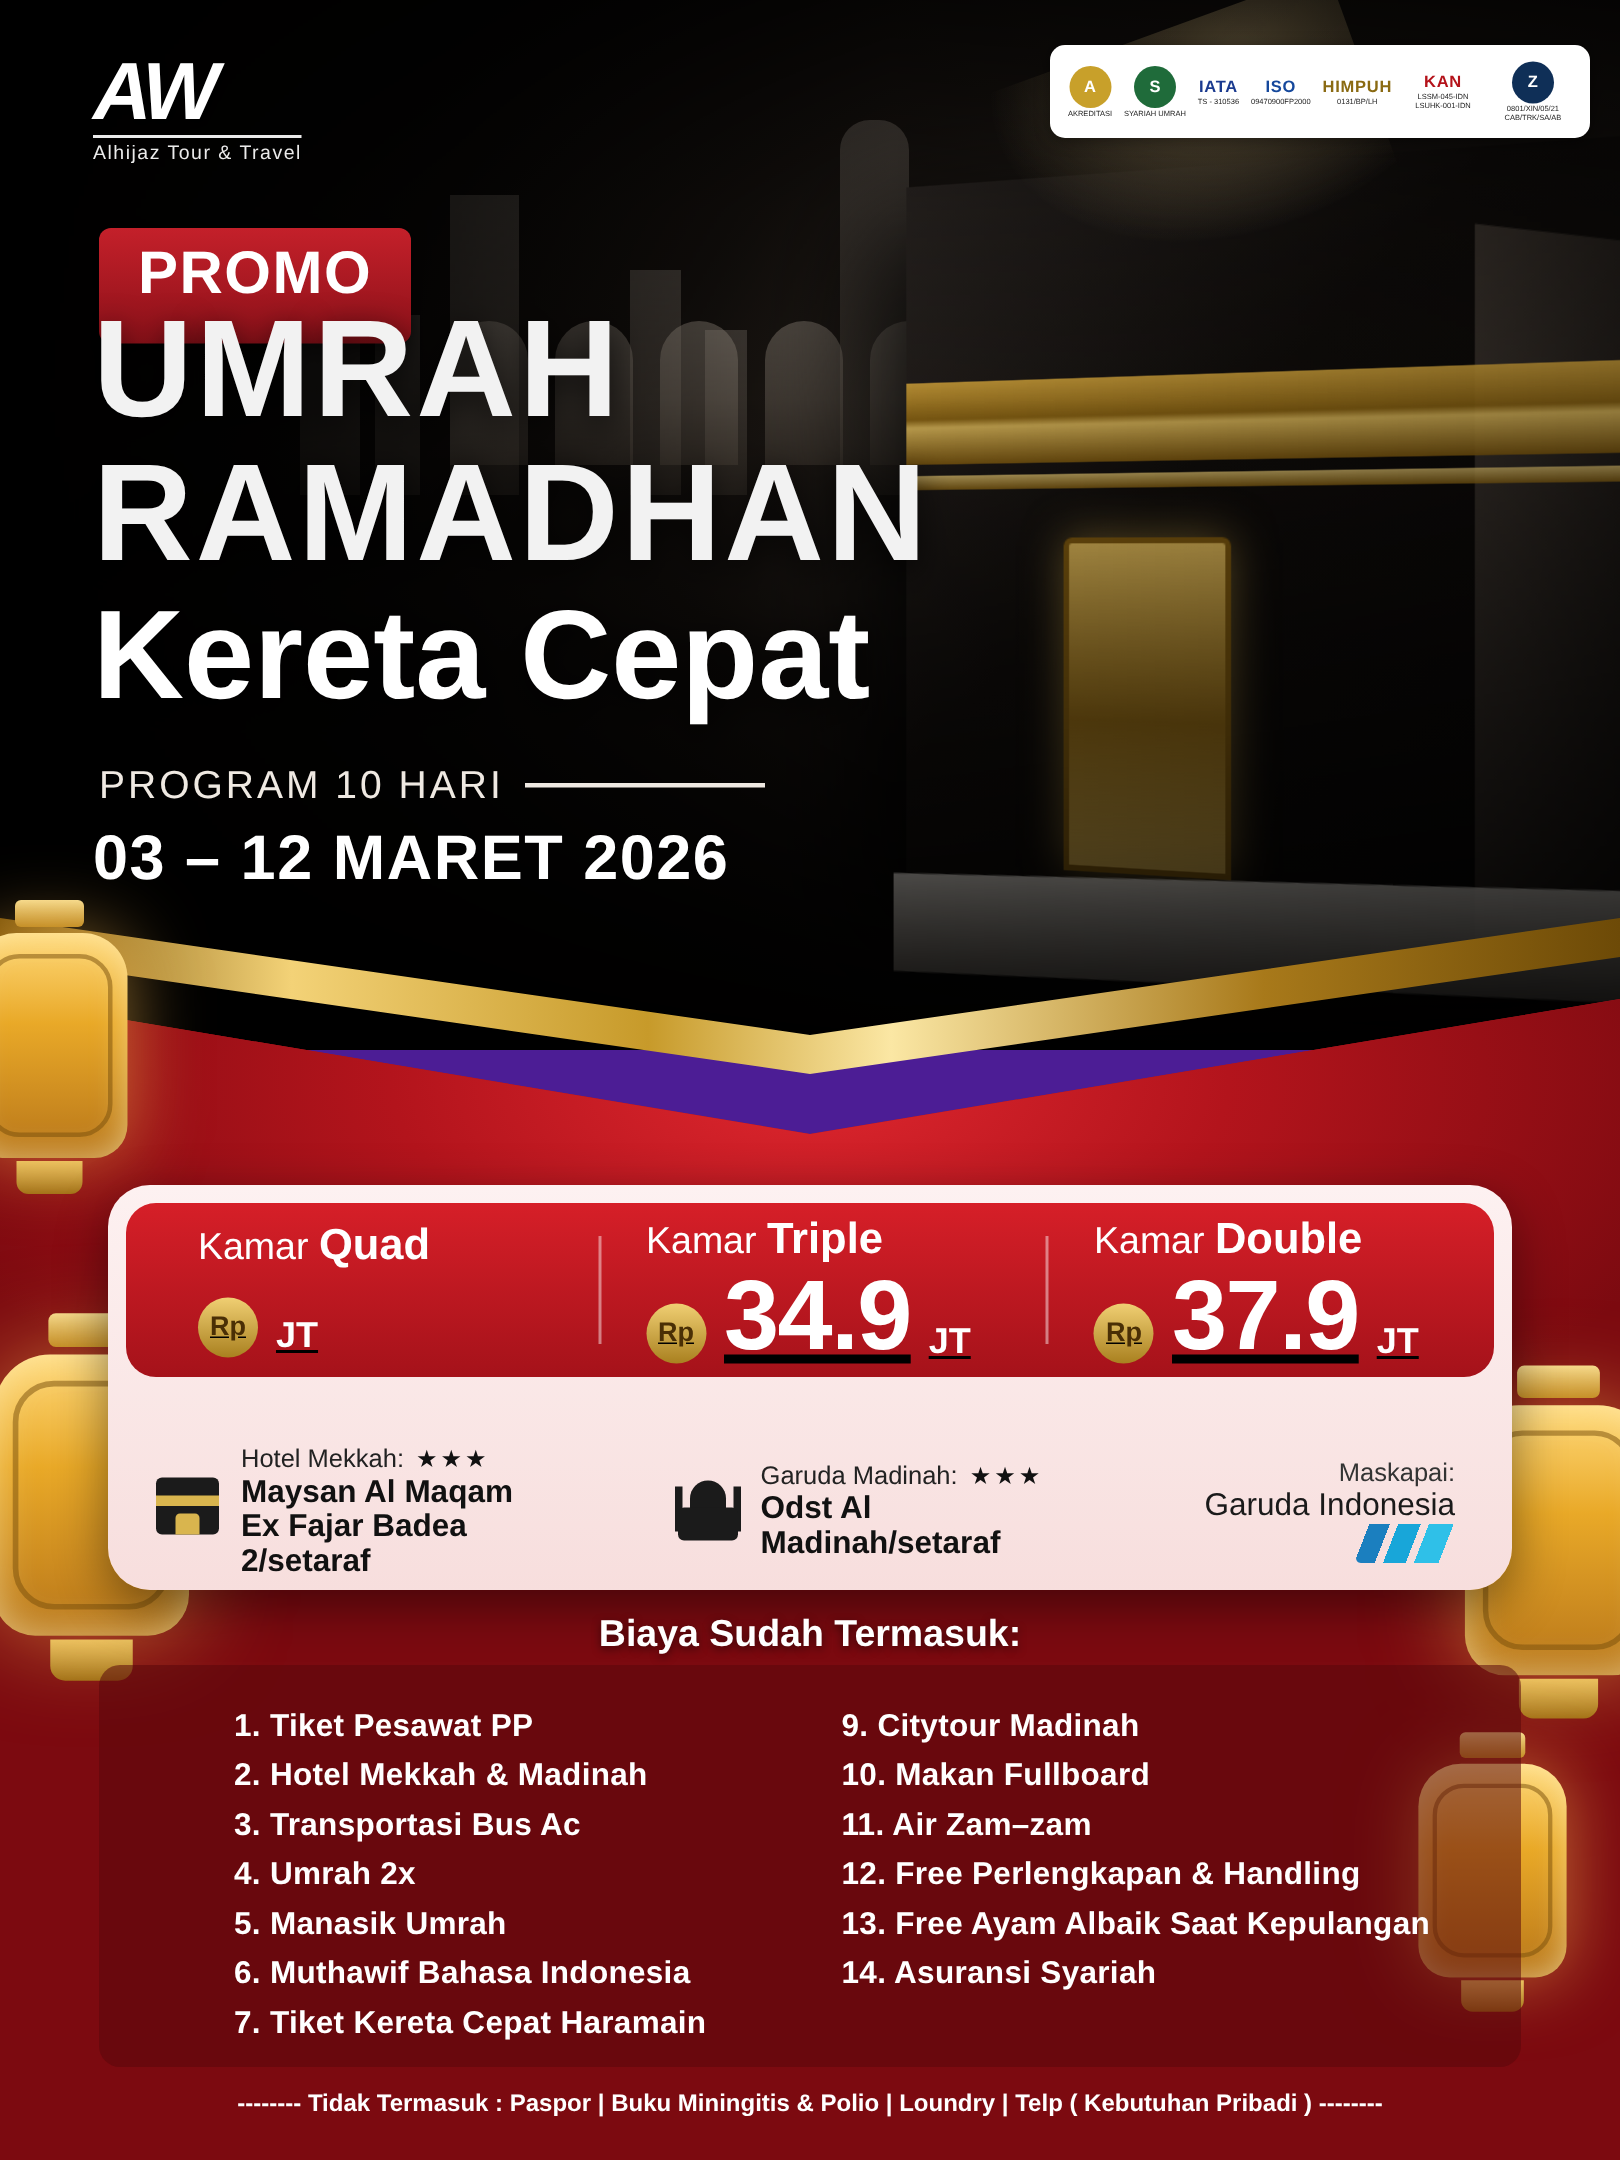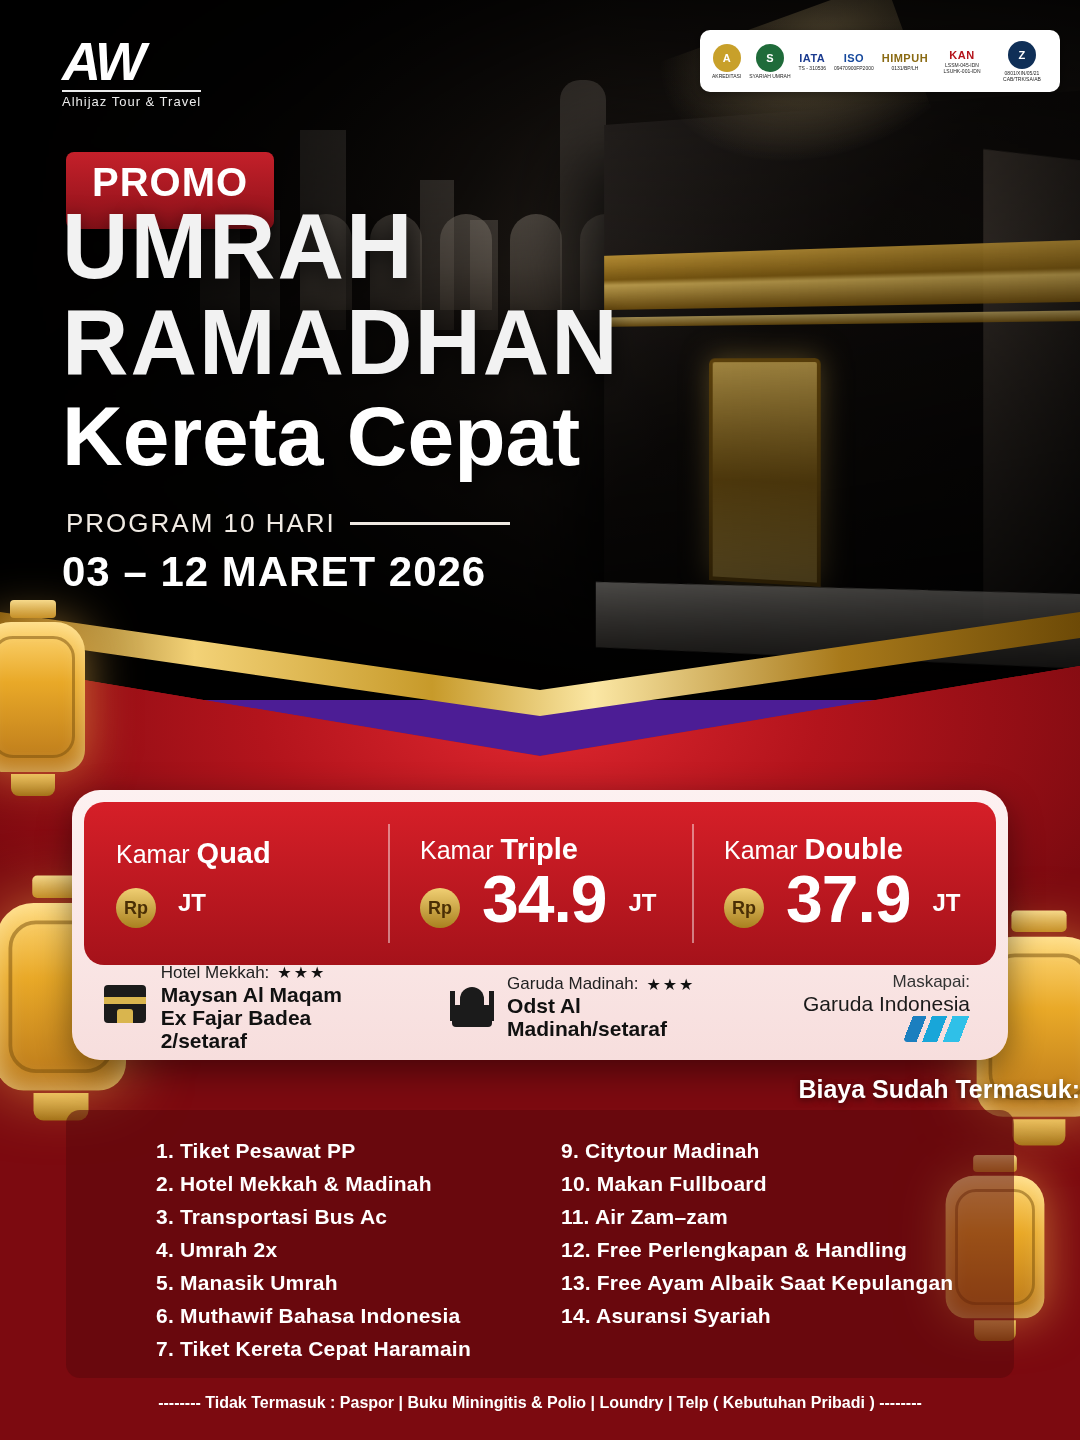--- a/index.html
+++ b/index.html
@@ -184,33 +184,34 @@
   .l4 { right:30px; top:1150px; transform:scale(.95); }
 
   
   .price-card {
     position:absolute; left:72px; top:790px; width:936px; height:270px;
     background:linear-gradient(180deg,#fdf1f1,#f7dedd);
     border-radius:28px;
     box-shadow:0 10px 34px rgba(0,0,0,.45);
   }
   .price-row {
-    position:absolute; left:12px; top:12px; width:912px; height:163px;
+    position:absolute; left:12px; top:12px; width:912px; height:116px;
     background:linear-gradient(180deg,#d61f28,#a5121a);
     border-radius:20px;
     display:flex;
+    padding-left:16px;
   }
   .price-col { flex:1; position:relative; display:flex; flex-direction:column; justify-content:center; padding-left:32px; }
   .price-col + .price-col:before {
     content:""; position:absolute; left:0; top:22px; bottom:22px; width:2px;
     background:rgba(255,255,255,.45);
   }
   .p-label { color:#fff; font-size:25px; line-height:28px; }
   .p-label b { font-size:29px; }
-  .p-amount { display:flex; align-items:center; gap:22px; margin-top:2px; }
+  .p-amount { display:flex; align-items:flex-end; gap:12px; margin-top:2px;text-decoration:underline; }
   .rp {
     width:40px; height:40px; border-radius:50%;
     background:linear-gradient(180deg,#f0cf73,#a9801f);
     color:#4a2f05; font-size:18px; font-weight:bold;
     display:flex; align-items:center; justify-content:center;
     margin-top:18px;
   }
   .p-num { color:#fff; font-size:66px; font-weight:bold; line-height:66px; letter-spacing:-1px; }
   .p-jt { color:#fff; font-size:24px; font-weight:bold; margin-top:8px; }
 
@@ -234,21 +235,21 @@
   .garuda {
     display:inline-block; width:64px; height:26px; vertical-align:middle; margin-left:6px;
     background:
       linear-gradient(100deg, transparent 0 6%, #1b7fbf 6% 26%, transparent 26% 34%, #18a6d9 34% 56%, transparent 56% 64%, #2fc0e8 64% 88%, transparent 88%);
     border-radius:4px;
     transform: skewX(-12deg);
   }
 
   
   .incl-title {
-    position:absolute; left:0; top:1075px; width:1080px; text-align:right;
+    position:absolute; left:0; top:1075px; width:1080px; text-align:center;
     color:#fff; font-size:25px; font-weight:bold;
     text-shadow:0 2px 6px rgba(0,0,0,.5);
   }
   .incl-panel {
     position:absolute; left:66px; top:1110px; width:948px; height:268px;
     background:rgba(90,7,11,.55); border-radius:14px;
   }
   .incl-cols { position:absolute; inset:0; display:flex; padding:24px 20px 0 90px; }
   .incl-col { flex:1; }
   .incl-item { color:#fff; font-size:21px; font-weight:bold; line-height:33px; letter-spacing:.2px; }

